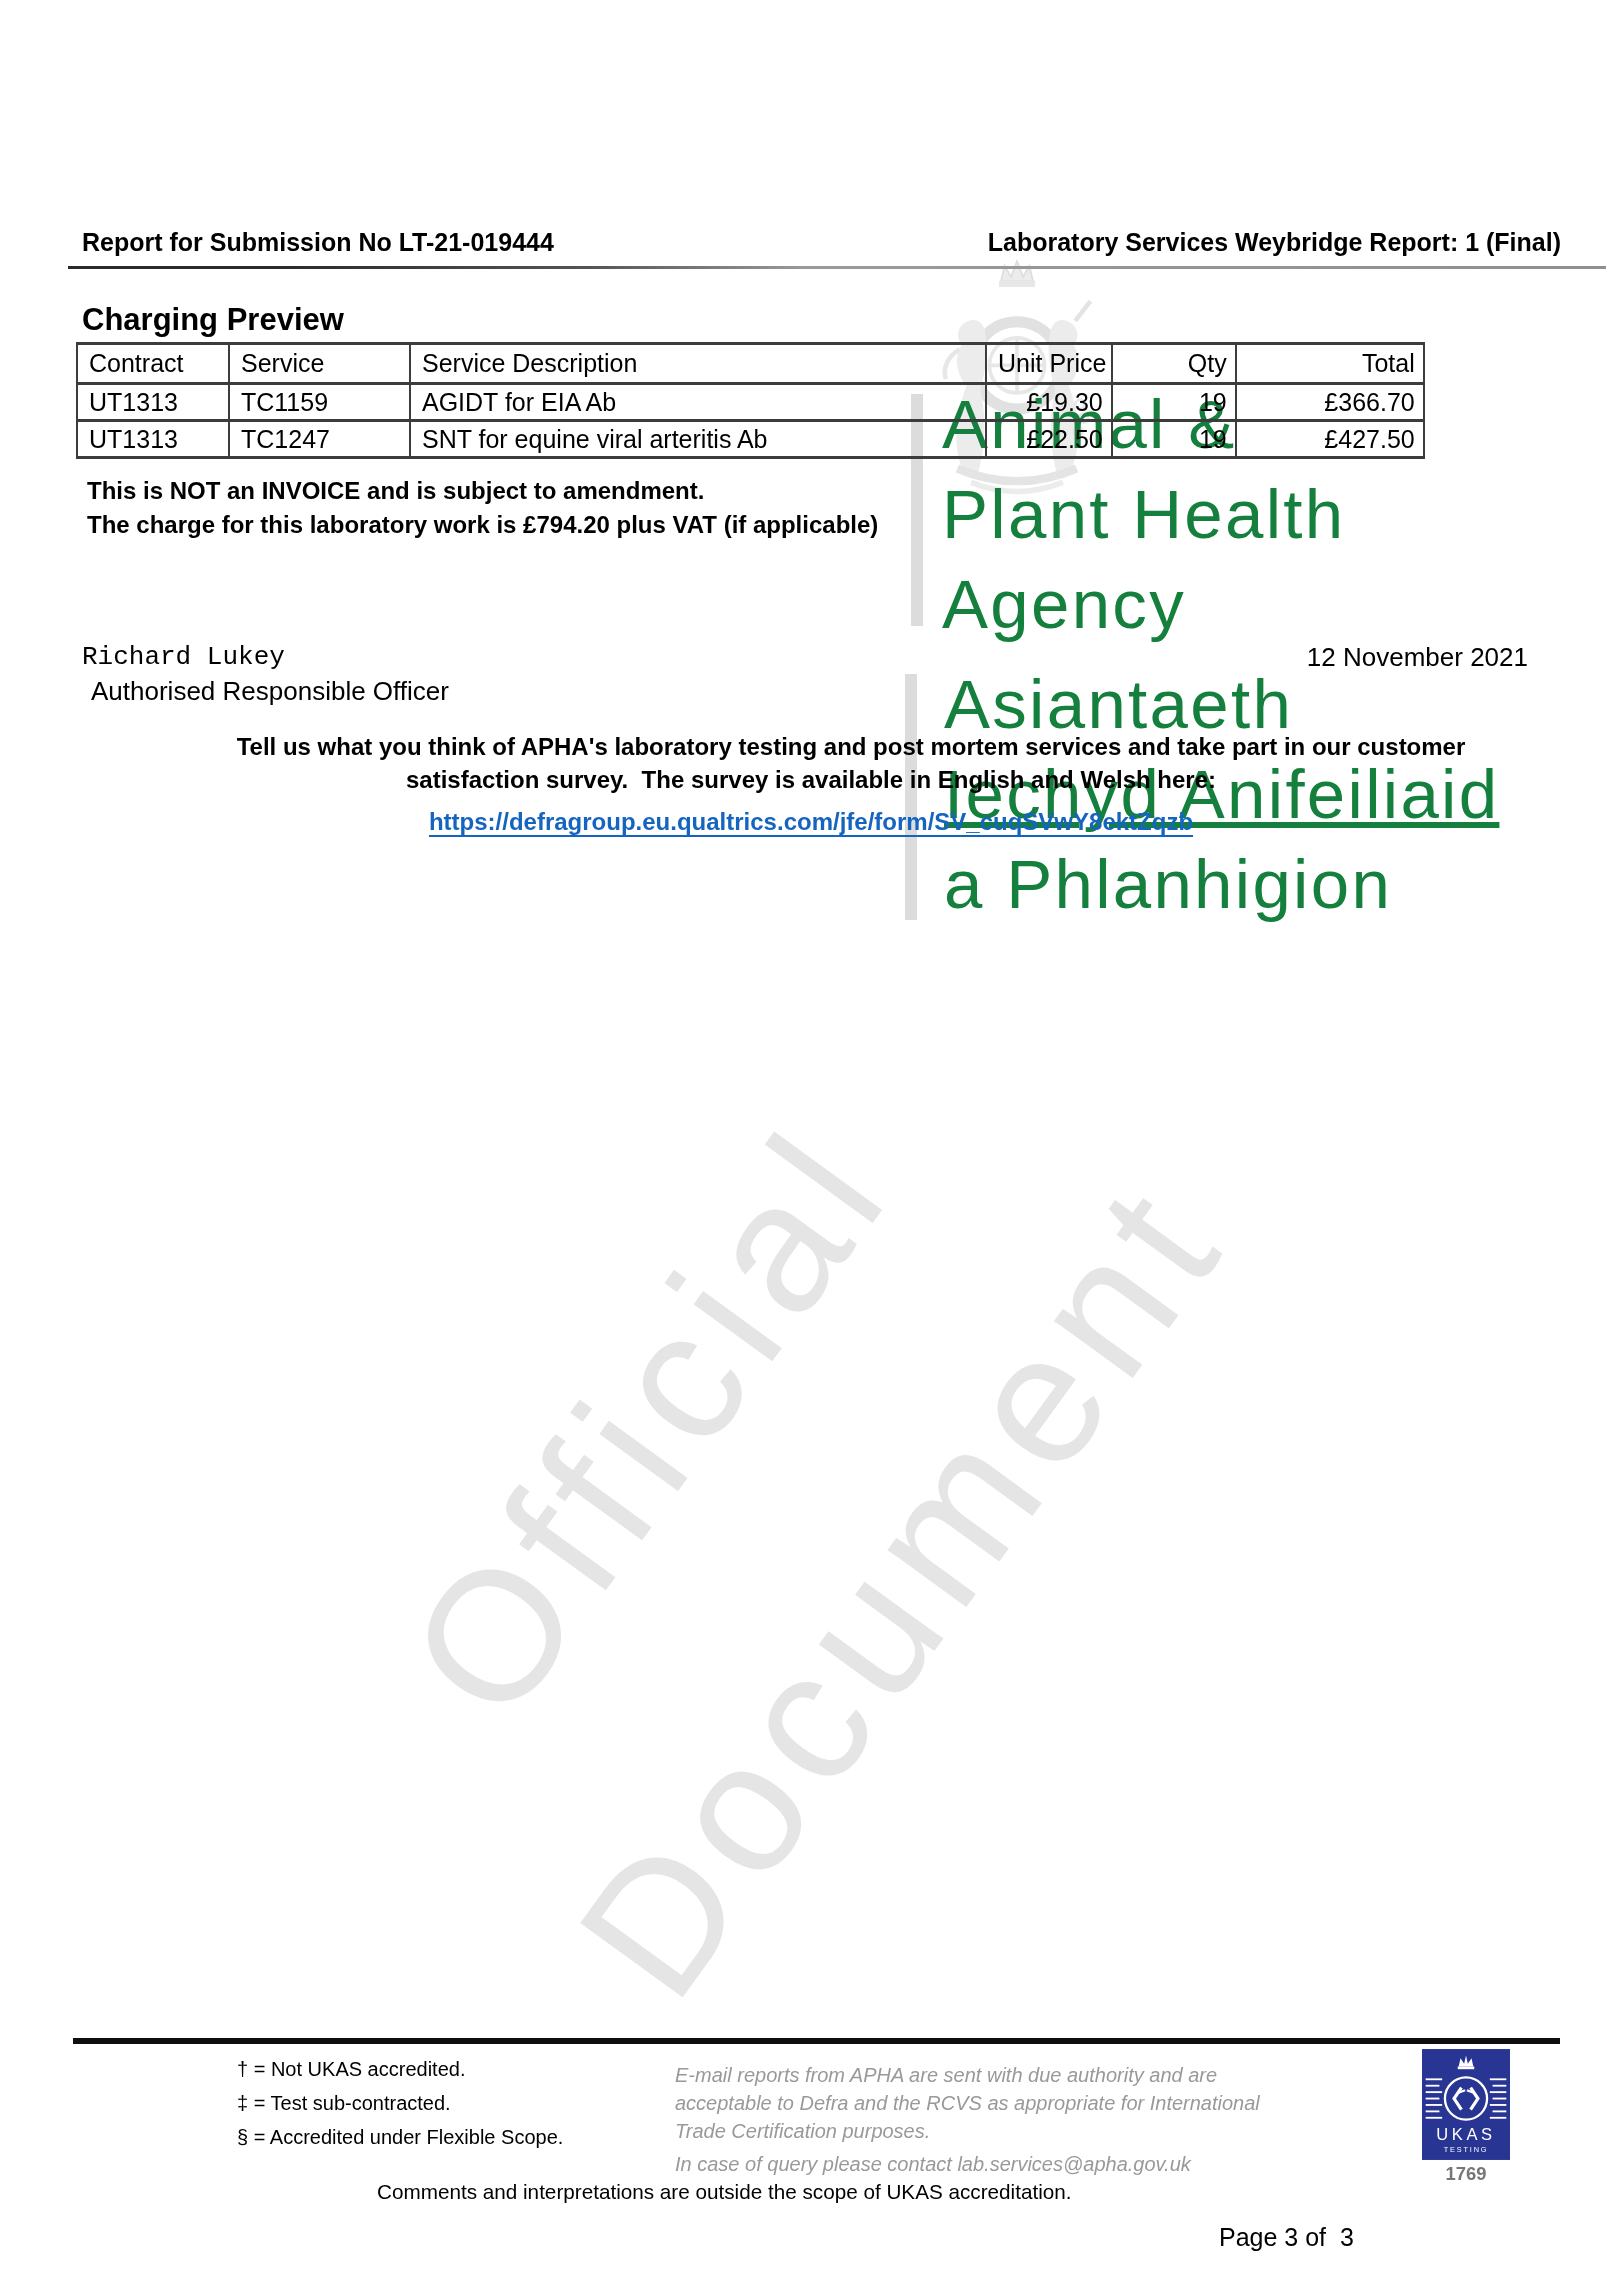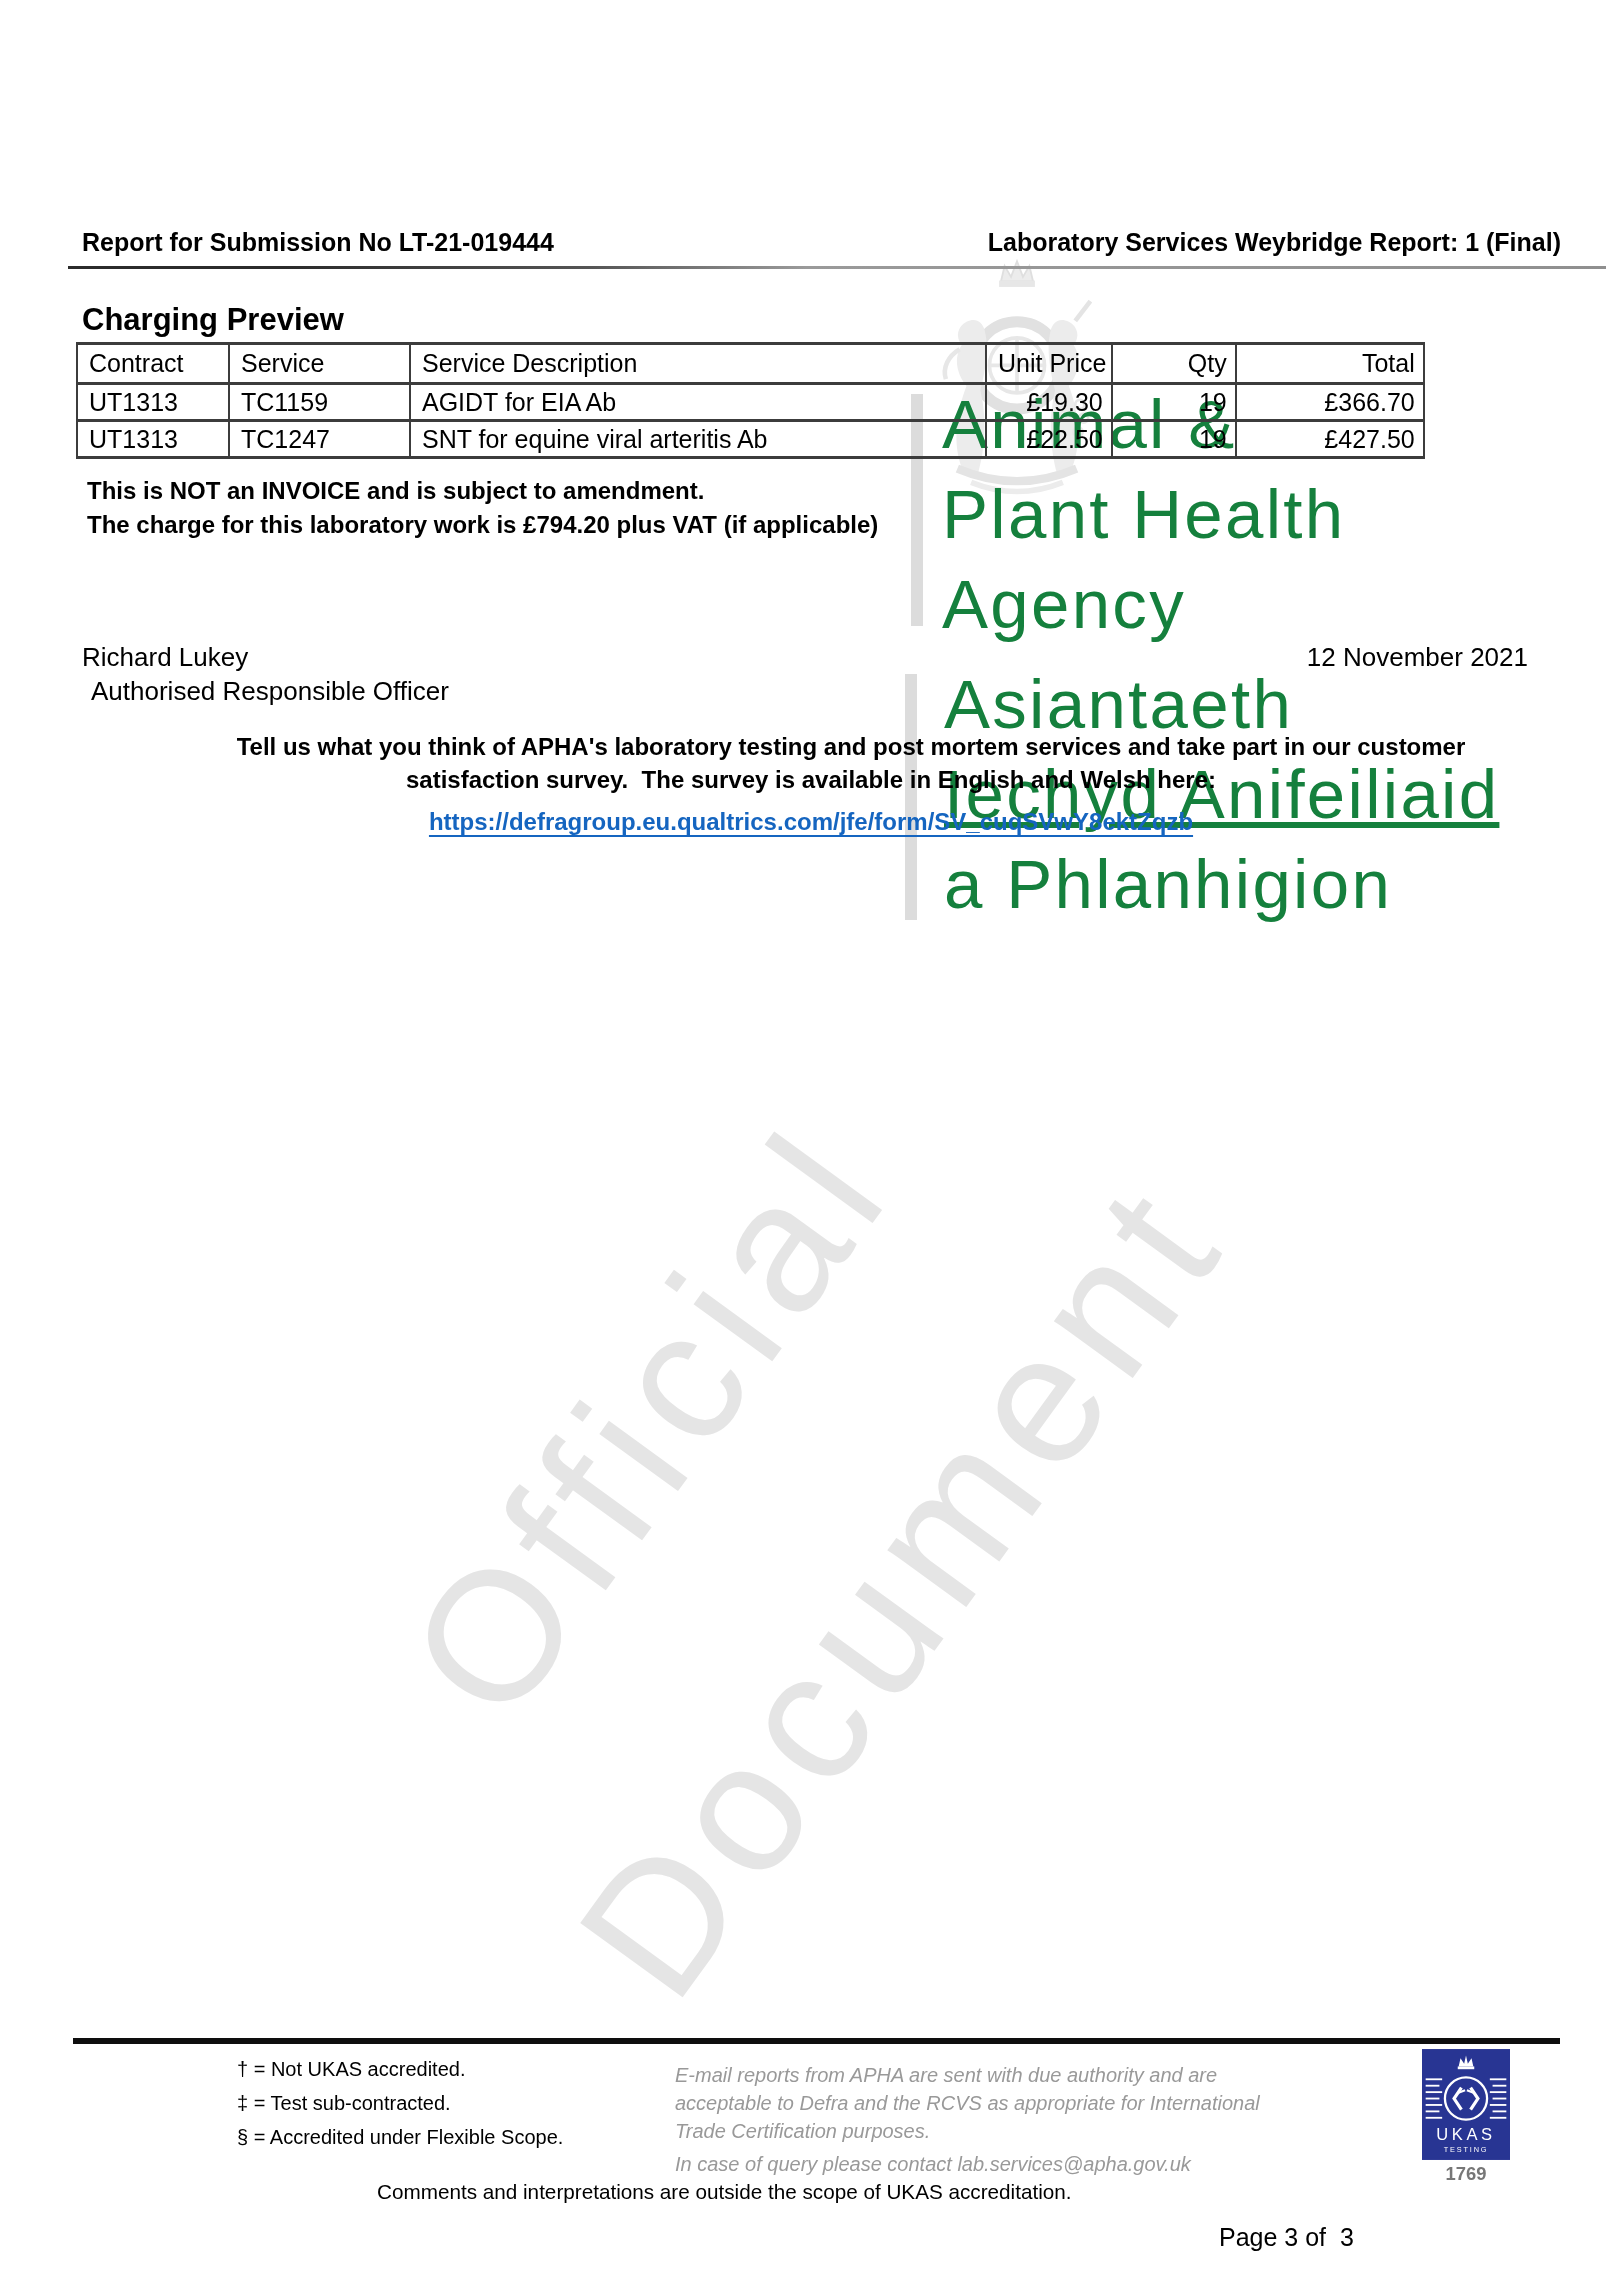--- a/index.html
+++ b/index.html
@@ -157,21 +157,21 @@
           <td class="num">£22.50</td>
           <td class="num">19</td>
           <td class="num">£427.50</td>
         </tr>
       </tbody>
     </table>
 
     <div class="bold-note abs" style="left:87px;top:477px;">This is NOT an INVOICE and is subject to amendment.</div>
     <div class="bold-note abs" style="left:87px;top:511px;">The charge for this laboratory work is £794.20 plus VAT (if applicable)</div>
 
-    <div class="sig-text abs" style="left:82px;top:642px;">Richard Lukey</div>
+    <div class="sig-text abs" style="left:82px;top:642px;font-family:Liberation Mono, monospace;">Richard Lukey</div>
     <div class="sig-text abs" style="right:94px;top:642px;">12 November 2021</div>
     <div class="sig-text abs" style="left:91px;top:676px;">Authorised Responsible Officer</div>
 
     <div class="survey-line abs" style="left:0;top:733px;padding-left:40px;">Tell us what you think of APHA's laboratory testing and post mortem services and take part in our customer</div>
     <div class="survey-line abs" style="left:0;top:766px;">satisfaction survey.&nbsp; The survey is available in English and Welsh here:</div>
     <div class="survey-url abs" style="left:0;top:808px;">
       <a href="#">https://defragroup.eu.qualtrics.com/jfe/form/SV_cuqSVwY8ektZqzb</a>
     </div>
 
     <div class="footer-rule abs" style="left:73px;top:2038px;width:1487px;"></div>

